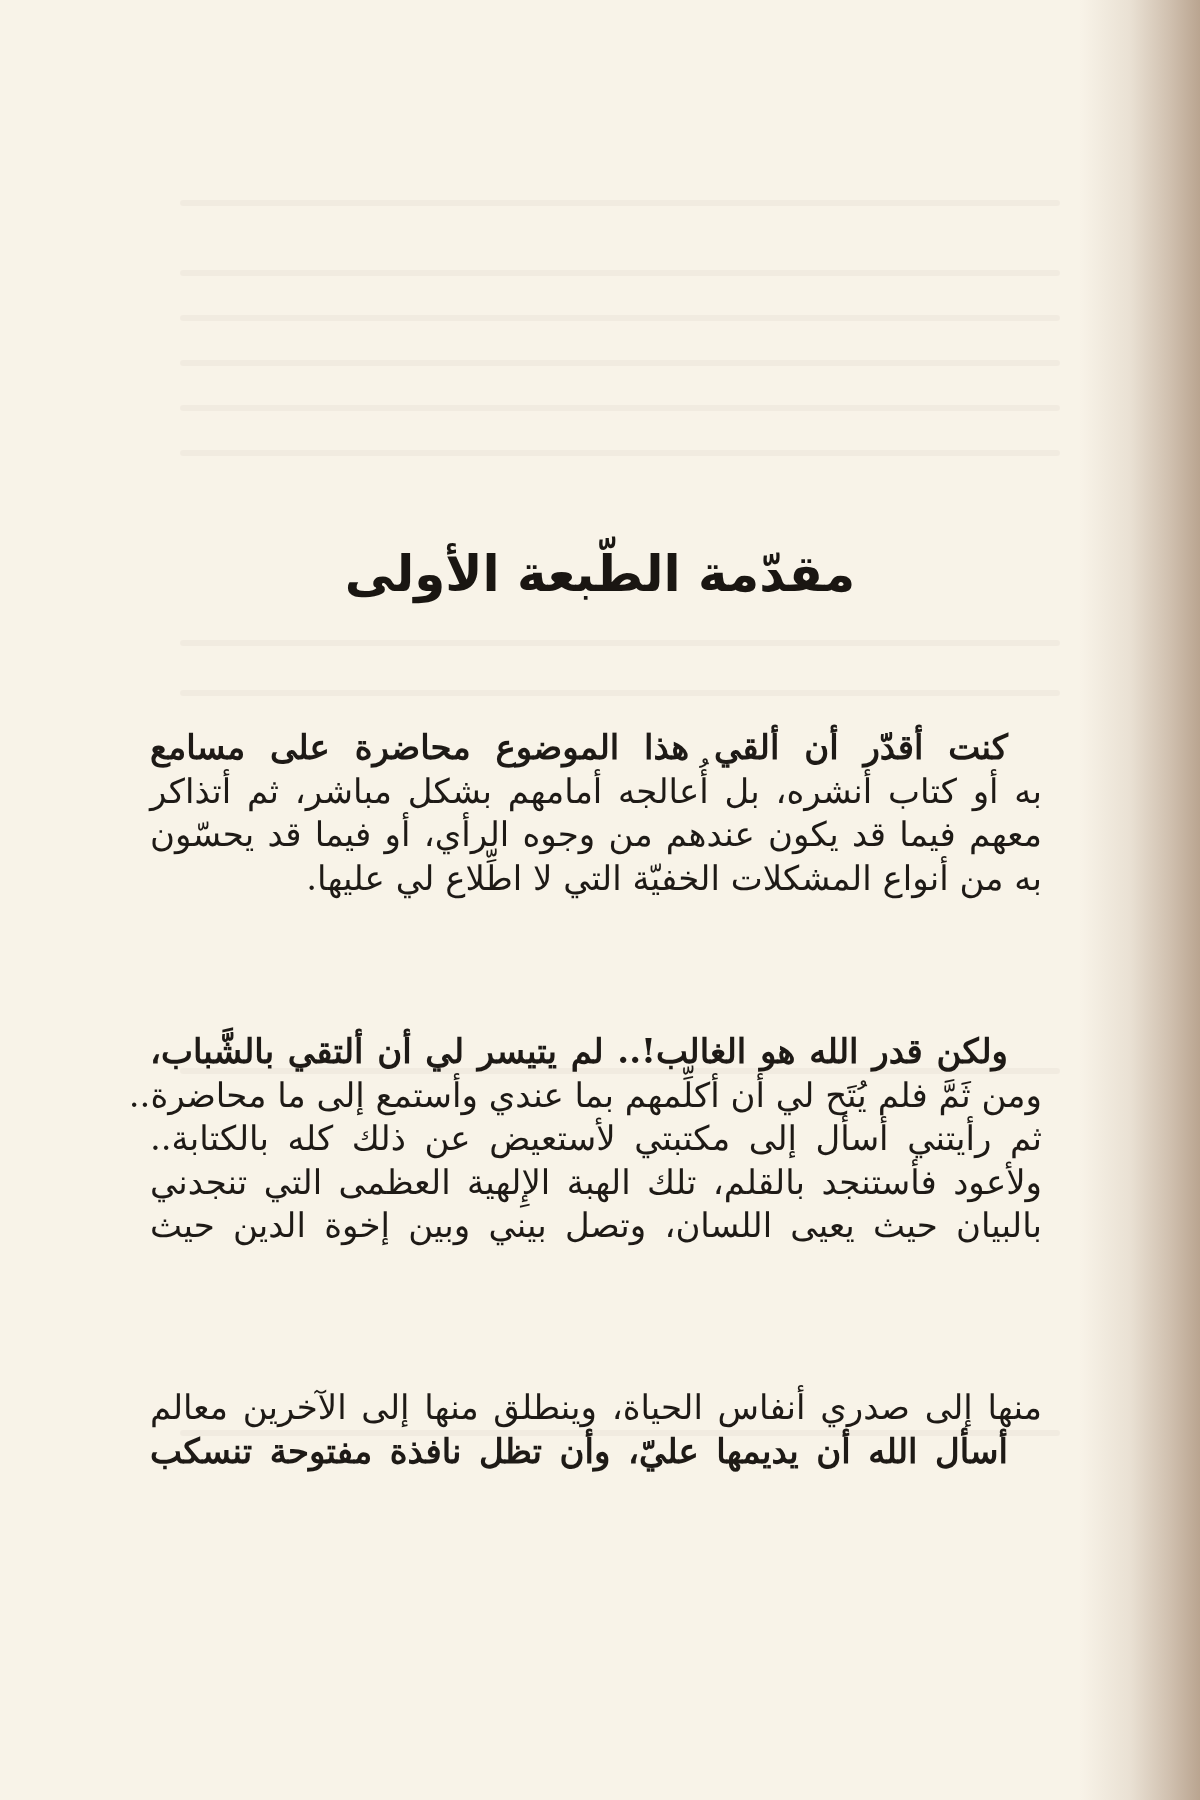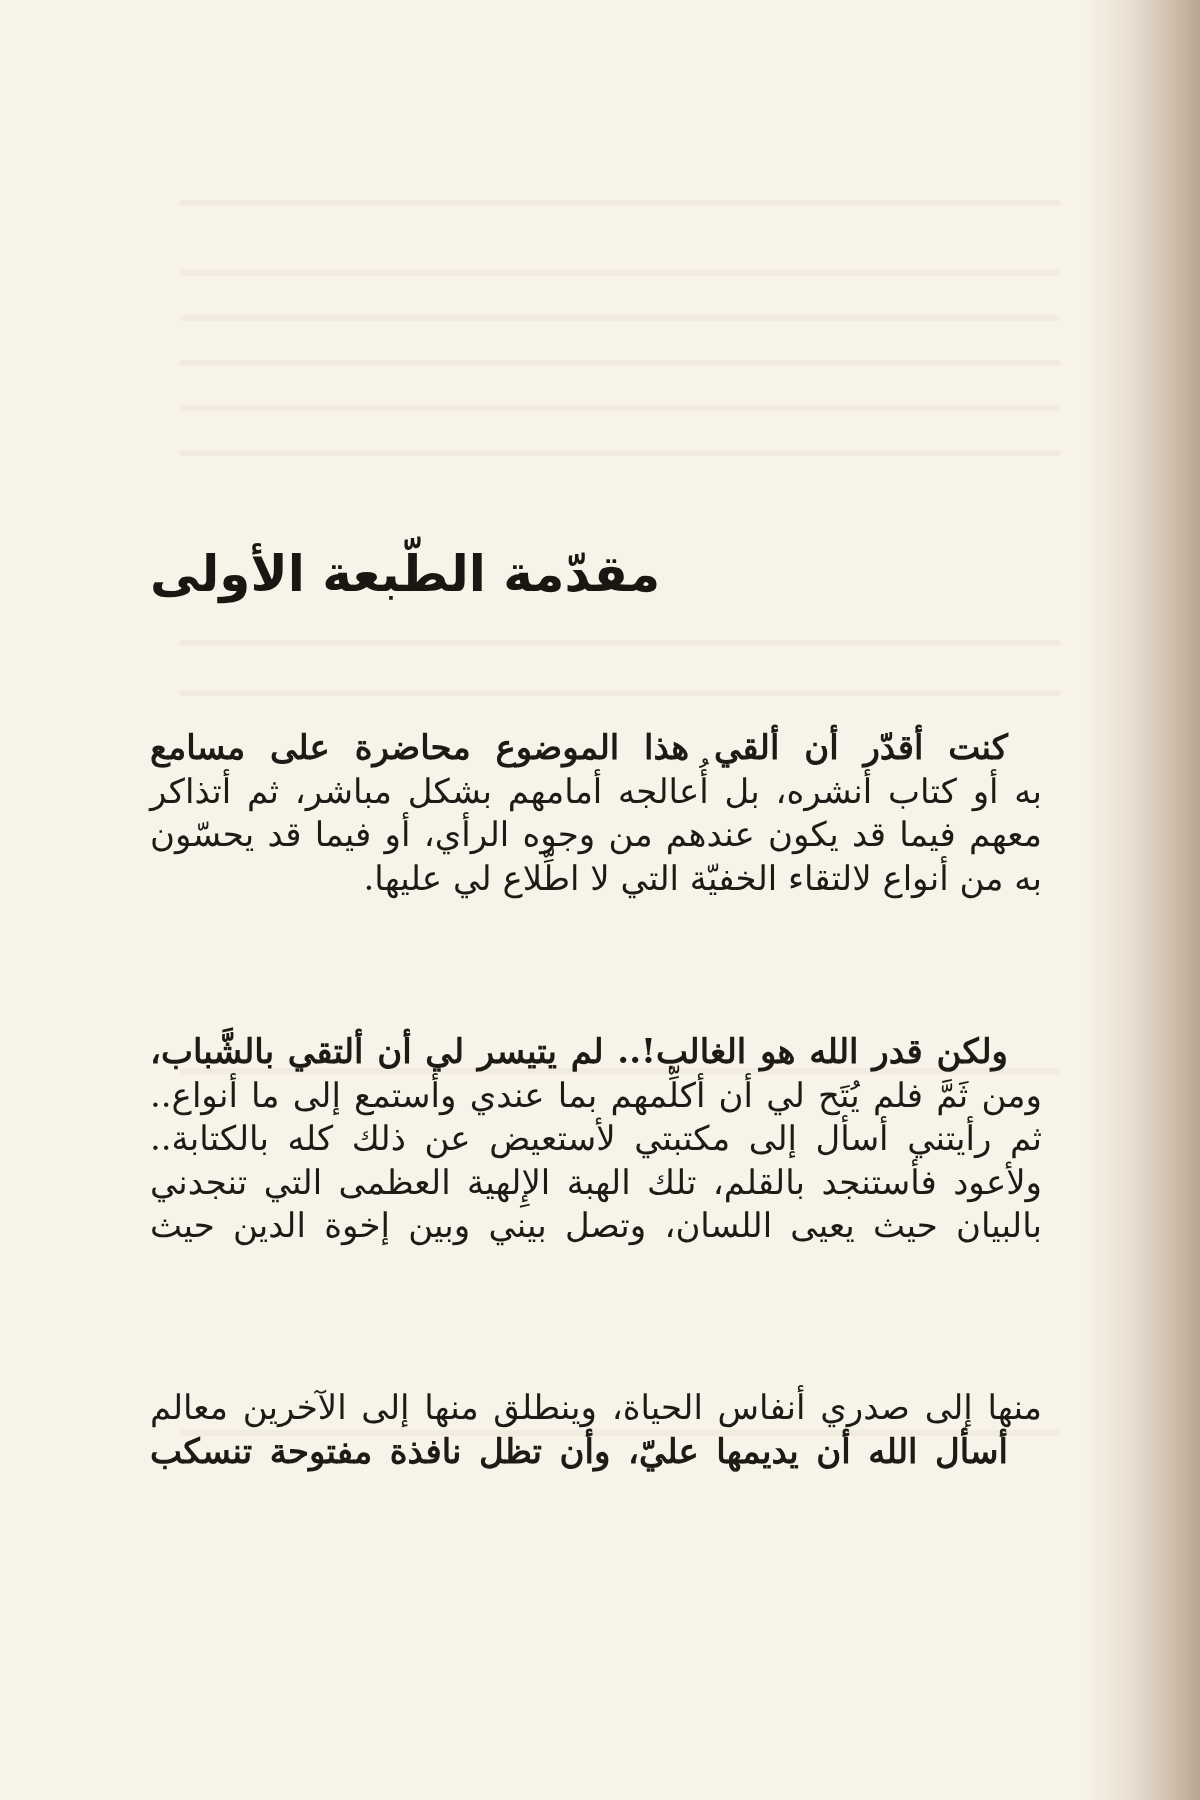--- a/index.html
+++ b/index.html
@@ -35,21 +35,21 @@
       width: 880px;
       height: 6px;
       background: rgba(150,140,130,0.07);
       border-radius: 3px;
     }
     .title {
       position: absolute;
       top: 505px;
       left: 150px;
       width: 900px;
-      text-align: left;
+      text-align: center;
       direction: rtl;
       font-family: "DejaVu Sans", sans-serif;
       font-weight: bold;
       font-size: 50px;
       line-height: 70px;
       color: #1a1612;
       letter-spacing: 0;
     }
     .body-text {
       position: absolute;
@@ -96,26 +96,26 @@
   <div class="bleed" style="top:690px;"></div>
   <div class="bleed" style="top:1068px;"></div>
   <div class="bleed" style="top:1430px;"></div>
 
   <h1 class="title">مقدّمة الطّبعة الأولى</h1>
 
   <div class="body-text p1">
     <span class="line indent">كنت أقدّر أن ألقي هذا الموضوع محاضرة على مسامع</span>
     <span class="line">به أو كتاب أنشره، بل أُعالجه أمامهم بشكل مباشر، ثم أتذاكر</span>
     <span class="line">معهم فيما قد يكون عندهم من وجوه الرأي، أو فيما قد يحسّون</span>
-    <span class="line last">به من أنواع لالتقاء الخفيّة التي لا اطِّلاع لي عليها.</span>
+    <span class="line last">به من أنواع المشكلات الخفيّة التي لا اطِّلاع لي عليها.</span>
   </div>
 
   <div class="body-text p2">
     <span class="line indent">ولكن قدر الله هو الغالب!.. لم يتيسر لي أن ألتقي بالشَّباب،</span>
-    <span class="line">ومن ثَمَّ فلم يُتَح لي أن أكلِّمهم بما عندي وأستمع إلى ما أنواع..</span>
+    <span class="line">ومن ثَمَّ فلم يُتَح لي أن أكلِّمهم بما عندي وأستمع إلى ما محاضرة..</span>
     <span class="line">ثم رأيتني أسأل إلى مكتبتي لأستعيض عن ذلك كله بالكتابة..</span>
     <span class="line">ولأعود فأستنجد بالقلم، تلك الهبة الإِلهية العظمى التي تنجدني</span>
     <span class="line">بالبيان حيث يعيى اللسان، وتصل بيني وبين إخوة الدين حيث</span>
   </div>
 
   <div class="body-text p3">
     <span class="line">منها إلى صدري أنفاس الحياة، وينطلق منها إلى الآخرين معالم</span>
     <span class="line indent">أسأل الله أن يديمها عليّ، وأن تظل نافذة مفتوحة تنسكب</span>
   </div>
 

